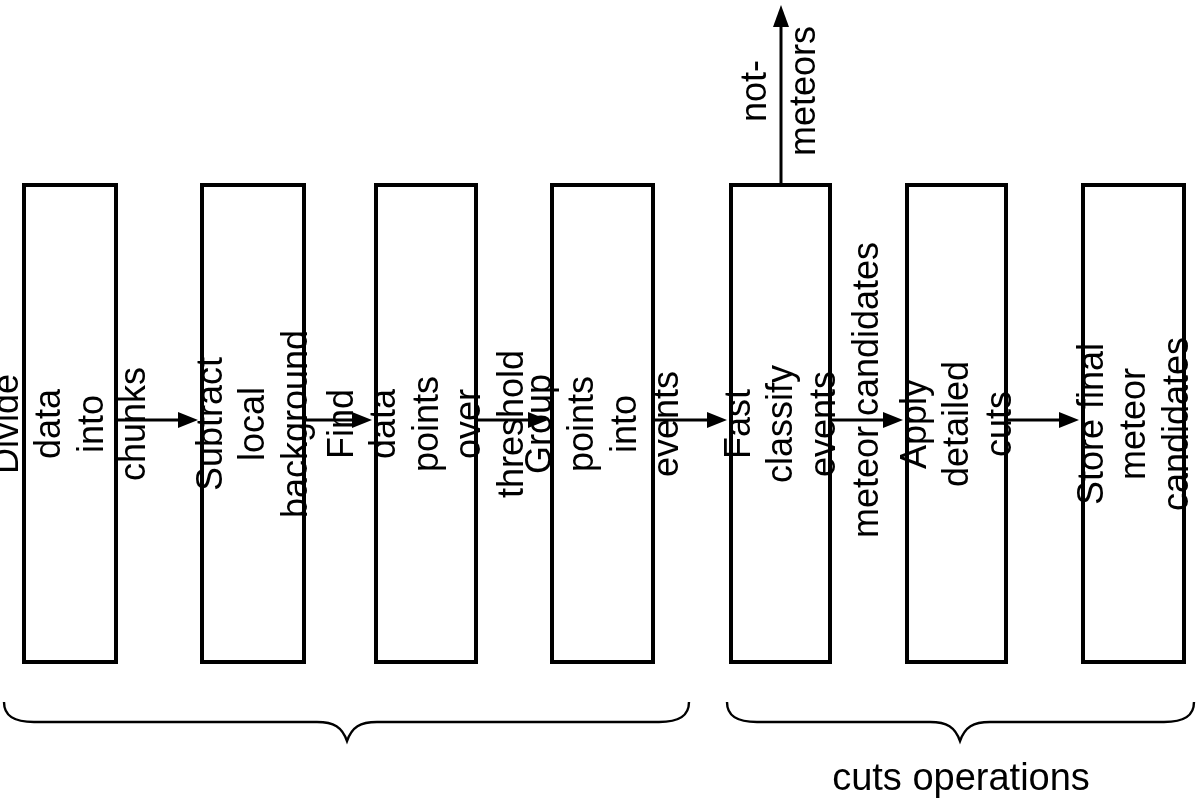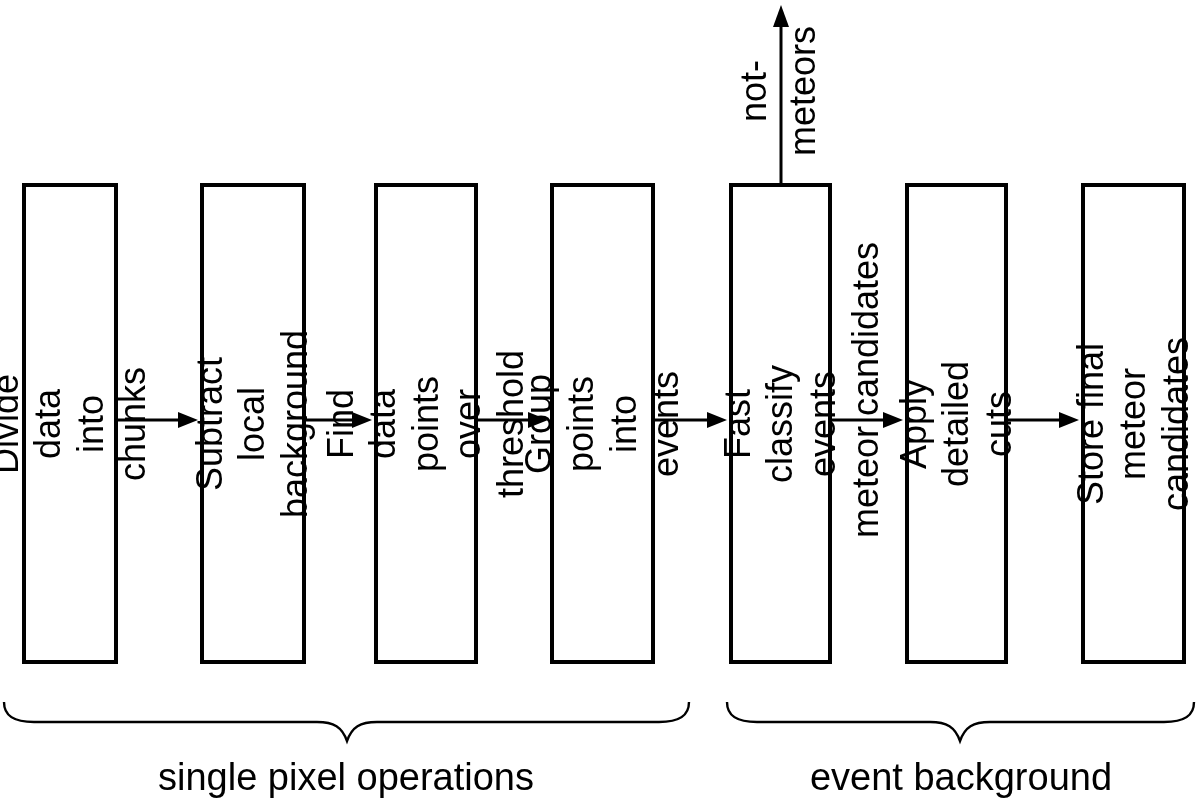--- a/index.html
+++ b/index.html
@@ -125,16 +125,15 @@
   </div>
   <div class="box" style="left:1081px;width:105px">
     <div class="box-label">Store final meteor
 candidates</div>
   </div>
 
   <div class="flow-label" style="left:779px;top:91px">not-
 meteors</div>
   <div class="flow-label nowrap" style="left:866px;top:390px">meteor candidates</div>
 
-  <div class="group-label" style="left:346px;top:757px">single pixel operations</div>
-  <div class="group-label" style="left:961px;top:757px">event background</div>
+  <div class="group-label" style="left:961px;top:757px">cuts operations</div>
 
 </div>
 
 </body></html>

